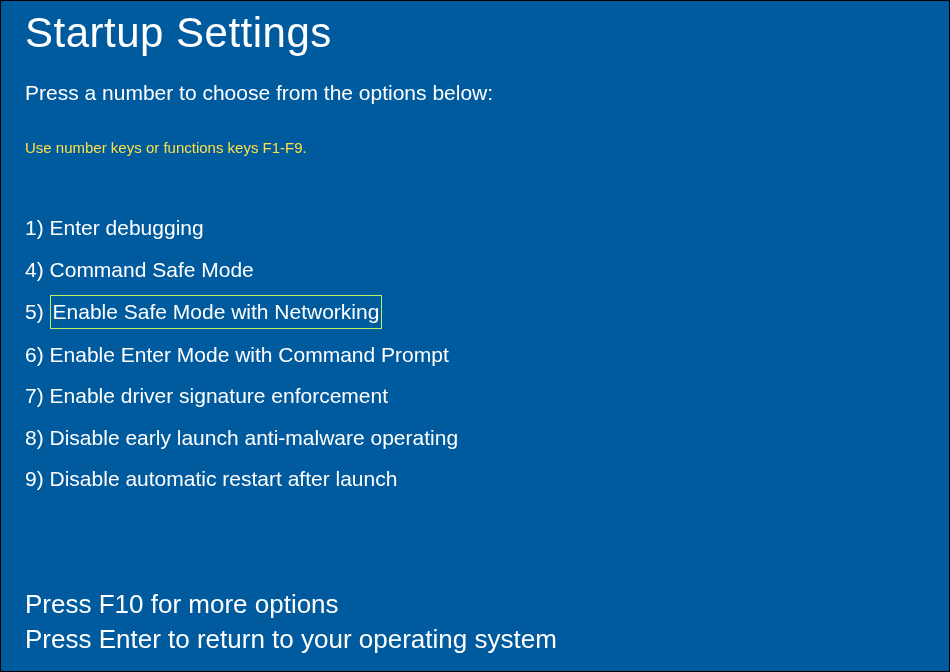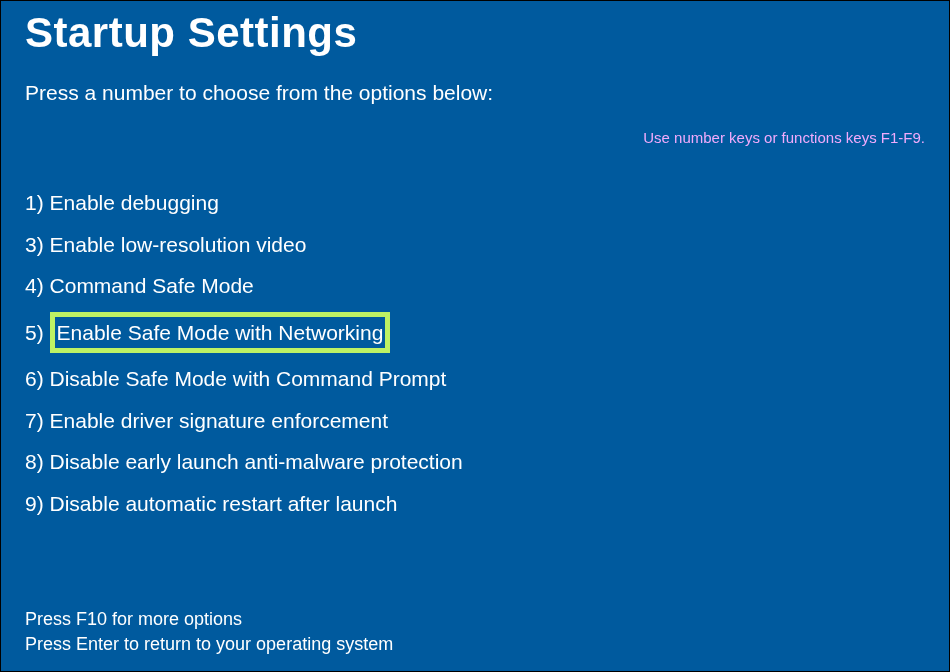--- a/index.html
+++ b/index.html
@@ -17,103 +17,98 @@
       border: 1px solid #000;
     }
     .container {
       padding: 8px 24px 16px 24px;
       height: 100%;
       display: flex;
       flex-direction: column;
     }
     .title {
       font-size: 42px;
-      font-weight: 700;
+      font-weight: 400;
       margin-bottom: 24px;
       letter-spacing: 0.5px;
     }
     .subtitle {
       font-size: 21px;
       font-weight: 300;
-      margin-bottom: 24px;
+      margin-bottom: 34px;
     }
     .hint {
       font-size: 15px;
       font-weight: 300;
-      margin-bottom: 41px;
-      color: #f0abfc;
-      text-align: right;
+      margin-bottom: 56px;
+      color: #fde047;
     }
     .options {
       display: flex;
       flex-direction: column;
       gap: 10px;
       margin-bottom: auto;
     }
     .option {
       font-size: 21px;
       font-weight: 300;
       line-height: 1.5;
     }
     .option.highlighted {
       display: inline-block;
       width: fit-content;
     }
     .highlighted-label {
-      border: 5px solid #bef264;
+      border: 1px solid #bef264;
       padding: 0 2px;
       display: inline-block;
     }
     .footer {
       margin-top: auto;
       display: flex;
       flex-direction: column;
       gap: 4px;
     }
     .footer-line {
-      font-size: 18px;
+      font-size: 26px;
       font-weight: 300;
     }
   </style>
 </head>
 <body>
 
 <div class="container">
   <h1 class="title">Startup Settings</h1>
   <div class="subtitle">Press a number to choose from the options below:</div>
   <div class="hint">Use number keys or functions keys F1-F9.</div>
 
   <div class="options">
     <div class="option">
       <span>1)</span>
-      <span>Enable debugging</span>
-    </div>
-    <div class="option">
-      <span>3)</span>
-      <span>Enable low-resolution video</span>
+      <span>Enter debugging</span>
     </div>
     <div class="option">
       <span>4)</span>
       <span>Command Safe Mode</span>
     </div>
     <div class="option highlighted">
       <span>5)</span>
       <span class="highlighted-label">Enable Safe Mode with Networking</span>
     </div>
     <div class="option">
       <span>6)</span>
-      <span>Disable Safe Mode with Command Prompt</span>
+      <span>Enable Enter Mode with Command Prompt</span>
     </div>
     <div class="option">
       <span>7)</span>
       <span>Enable driver signature enforcement</span>
     </div>
     <div class="option">
       <span>8)</span>
-      <span>Disable early launch anti-malware protection</span>
+      <span>Disable early launch anti-malware operating</span>
     </div>
     <div class="option">
       <span>9)</span>
       <span>Disable automatic restart after launch</span>
     </div>
   </div>
 
   <div class="footer">
     <div class="footer-line">Press F10 for more options</div>
     <div class="footer-line">Press Enter to return to your operating system</div>

